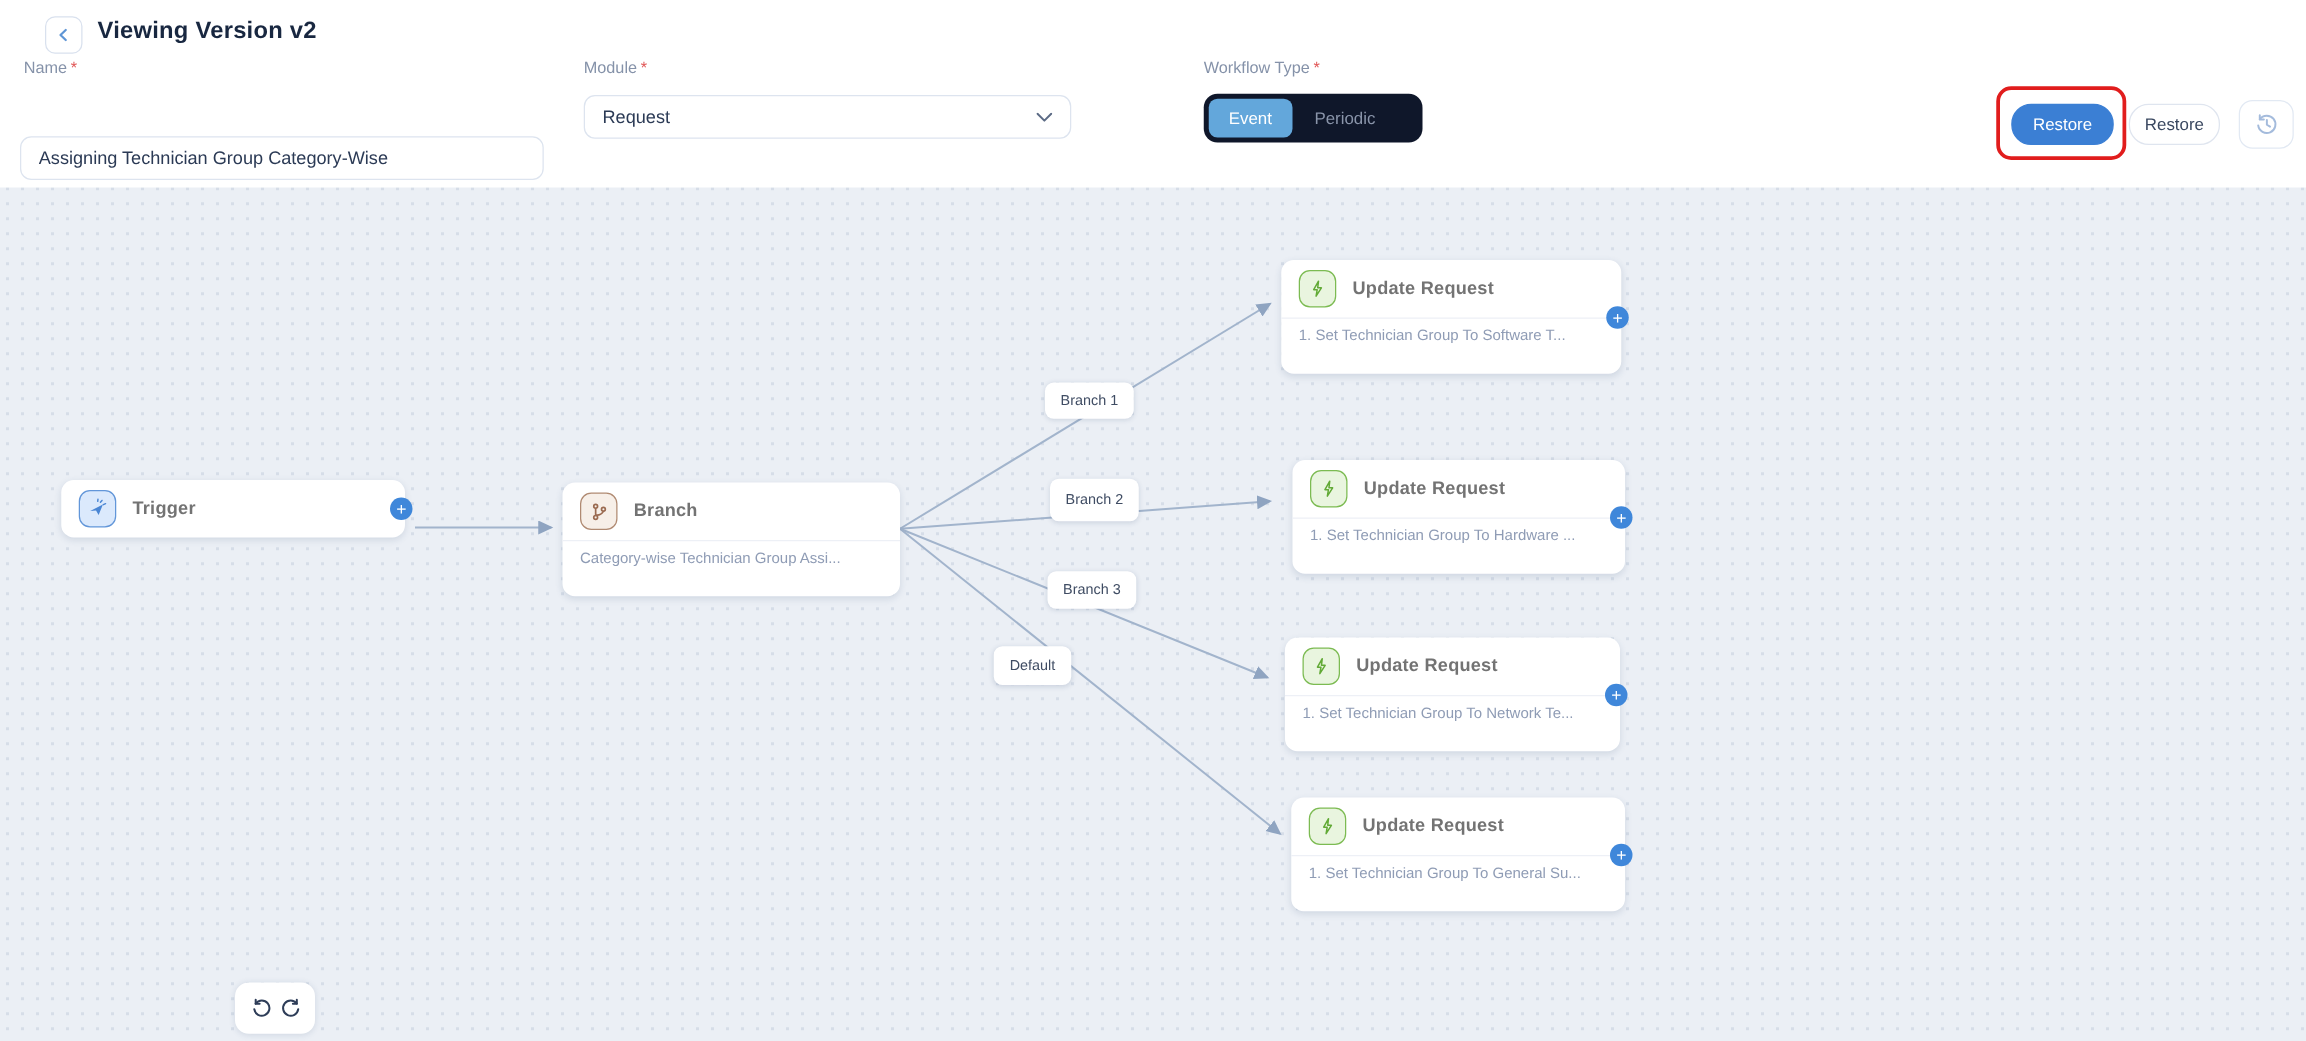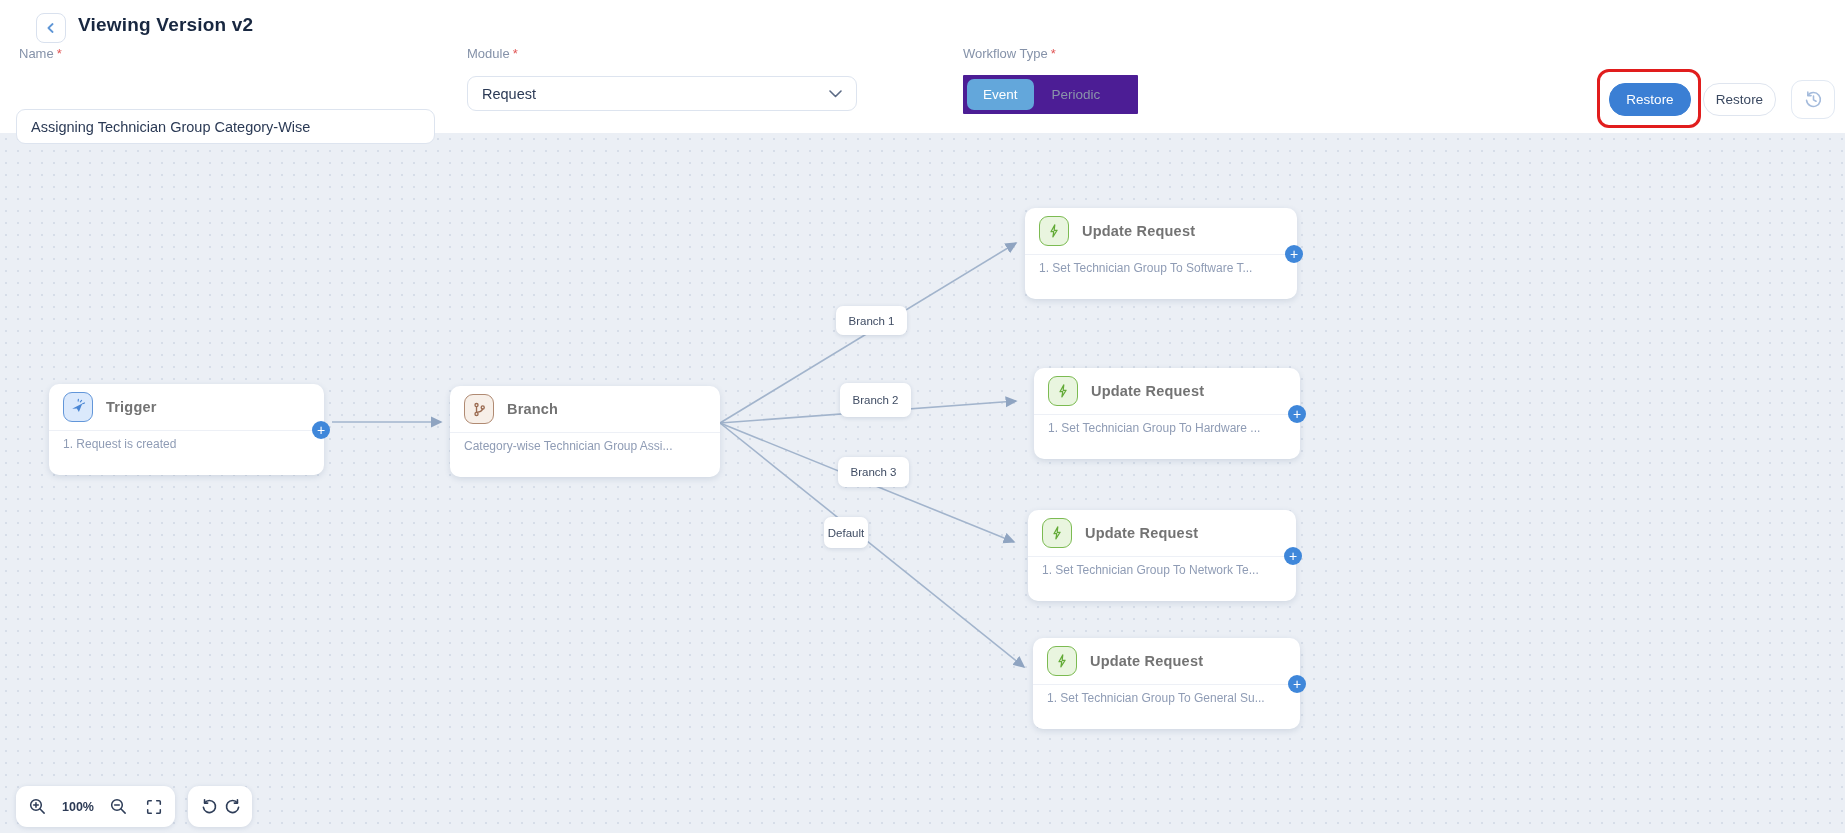--- a/index.html
+++ b/index.html
@@ -1,34 +1,34 @@
 <!DOCTYPE html>
 <html><head>
 <meta charset="utf-8">
 <style>
   * { margin:0; padding:0; box-sizing:border-box; }
   html,body { width:1845px; height:833px; overflow:hidden; background:#fff;
     font-family:"Liberation Sans","DejaVu Sans",sans-serif; }
   .app { position:relative; width:1845px; height:833px; }
 
   
-  .header { position:absolute; left:0; top:0; width:1845px; height:133px; background:#fff; z-index:5; }
+  .header { position:absolute; left:0; top:0; width:1845px; height:150px; background:#fff; z-index:5; }
   .back-btn { position:absolute; left:36px; top:13px; width:30px; height:30px; border-radius:8px;
     border:1px solid #d9e1ee; background:#fff; display:flex; align-items:center; justify-content:center; cursor:pointer; }
   .page-title { position:absolute; left:78px; top:14px; font-size:19px; font-weight:700; color:#182740; letter-spacing:.2px; }
   .field-label { position:absolute; top:46px; font-size:13px; color:#8592a9; }
   .field-label .req { color:#e05555; margin-left:3px; }
   .text-input { position:absolute; top:76px; height:35px; border:1px solid #dde4ef; border-radius:9px;
     padding:0 14px; font-size:14.5px; color:#2b3a55; background:#fff; outline:none;
     font-family:"Liberation Sans","DejaVu Sans",sans-serif;margin-top:33px; }
   .select { position:absolute; top:76px; height:35px; border:1px solid #dde4ef; border-radius:9px;
     background:#fff; display:flex; align-items:center; justify-content:space-between; padding:0 14px;
     font-size:14.5px; color:#2b3a55; cursor:pointer; }
-  .segment { position:absolute; left:963px; top:75px; width:175px; height:39px; background:#4c1d95;
-    border-radius:1px; display:flex; align-items:center; padding:4px; gap:2px; }
+  .segment { position:absolute; left:963px; top:75px; width:175px; height:39px; background:#0f172a;
+    border-radius:11px; display:flex; align-items:center; padding:4px; gap:2px; }
   .seg-btn { height:31px; border:none; border-radius:7px; font-size:13.5px; padding:0 16px; cursor:pointer;
     background:transparent; color:#8a95aa; font-family:inherit; }
   .seg-btn.active { background:#63a7db; color:#fff; }
   .annotation { position:absolute; left:1597px; top:69px; width:104px; height:59px;
     border:3px solid #e11d1d; border-radius:12px; z-index:6; pointer-events:none; }
   .btn { position:absolute; top:83px; height:33px; border-radius:16px; font-size:13.5px; cursor:pointer;
     font-family:inherit; display:flex; align-items:center; justify-content:center; }
   .btn-restore { left:1609px; width:82px; background:#3b7fd4; color:#fff; border:1px solid #3b7fd4; }
   .btn-cancel { left:1703px; width:73px; background:#fff; color:#3a4860; border:1px solid #dfe5ef; }
   .btn-history { position:absolute; left:1791px; top:80px; width:44px; height:39px; border-radius:11px;
@@ -129,21 +129,20 @@
     <div class="node" style="left:49px; top:251px; width:275px">
       <div class="node-head">
         <span class="node-icon ic-trigger">
           <svg width="18" height="18" viewBox="0 0 20 20">
             <path d="M3.5 12 L14.8 6.2 L11 15.6 L8.7 11.6 Z" fill="#4a86d4"></path>
             <path d="M12.6 4.2l1.4-1.6 M15.2 6.4l2-.9 M10.2 3.4l.2-1.8" stroke="#4a86d4" stroke-width="1.3" stroke-linecap="round" fill="none"></path>
           </svg>
         </span>
         <span class="node-title">Trigger</span>
       </div>
-      <div class="node-sub">1. Request is created</div>
       <button class="plus">+</button>
     </div>
 
     <div class="node" style="left:450px; top:253px; width:270px">
       <div class="node-head">
         <span class="node-icon ic-branch">
           <svg width="17" height="17" viewBox="0 0 20 20" fill="none" stroke="#9b6b51" stroke-width="1.6" stroke-linecap="round">
             <circle cx="6.5" cy="4.8" r="1.8"></circle>
             <circle cx="6.5" cy="15.2" r="1.8"></circle>
             <circle cx="13.8" cy="7.6" r="1.8"></circle>
@@ -203,42 +202,22 @@
         </span>
         <span class="node-title">Update Request</span>
       </div>
       <div class="node-sub">1. Set Technician Group To General Su...</div>
       <button class="plus">+</button>
     </div>
 
     <div class="branch-label" style="left:836px; top:173px; width:71px; height:29px">Branch 1</div>
     <div class="branch-label" style="left:840px; top:250px; width:71px; height:34px">Branch 2</div>
     <div class="branch-label" style="left:838px; top:324px; width:71px; height:30px">Branch 3</div>
-    <div class="branch-label" style="left:824px; top:384px; width:44px; height:31px">Default</div>
-
-    <div class="toolbar tb-zoom">
-      <button class="tb-btn">
-        <svg width="19" height="19" viewBox="0 0 20 20" fill="none" stroke="#2e3d58" stroke-width="1.6" stroke-linecap="round">
-          <circle cx="8.4" cy="8.4" r="5.6"></circle>
-            <path d="M12.7 12.7 L17 17 M8.4 6v4.8 M6 8.4h4.8"></path>
-        </svg>
-      </button>
-      <span class="zoom-pct">100%</span>
-      <button class="tb-btn">
-        <svg width="19" height="19" viewBox="0 0 20 20" fill="none" stroke="#2e3d58" stroke-width="1.6" stroke-linecap="round">
-          <circle cx="8.4" cy="8.4" r="5.6"></circle>
-            <path d="M12.7 12.7 L17 17 M6 8.4h4.8"></path>
-        </svg>
-      </button>
-      <button class="tb-btn">
-        <svg width="18" height="18" viewBox="0 0 20 20" fill="none" stroke="#2e3d58" stroke-width="1.7" stroke-linecap="round">
-          <path d="M3 7V4.2A1.2 1.2 0 0 1 4.2 3H7 M13 3h2.8A1.2 1.2 0 0 1 17 4.2V7 M17 13v2.8a1.2 1.2 0 0 1-1.2 1.2H13 M7 17H4.2A1.2 1.2 0 0 1 3 15.8V13"></path>
-        </svg>
-      </button>
-    </div>
+    <div class="branch-label" style="left:795px; top:384px; width:62px; height:31px">Default</div>
+
 
     <div class="toolbar tb-hist">
       <button class="tb-btn">
         <svg width="19" height="19" viewBox="0 0 20 20" fill="none" stroke="#2e3d58" stroke-width="1.7" stroke-linecap="round" stroke-linejoin="round">
           <path d="M4.8 6.2 A6.4 6.4 0 1 1 3.6 10.9"></path>
             <polyline points="4.8,2.9 4.8,6.4 8.1,6.4"></polyline>
         </svg>
       </button>
       <button class="tb-btn">
         <svg width="19" height="19" viewBox="0 0 20 20" fill="none" stroke="#2e3d58" stroke-width="1.7" stroke-linecap="round" stroke-linejoin="round">

